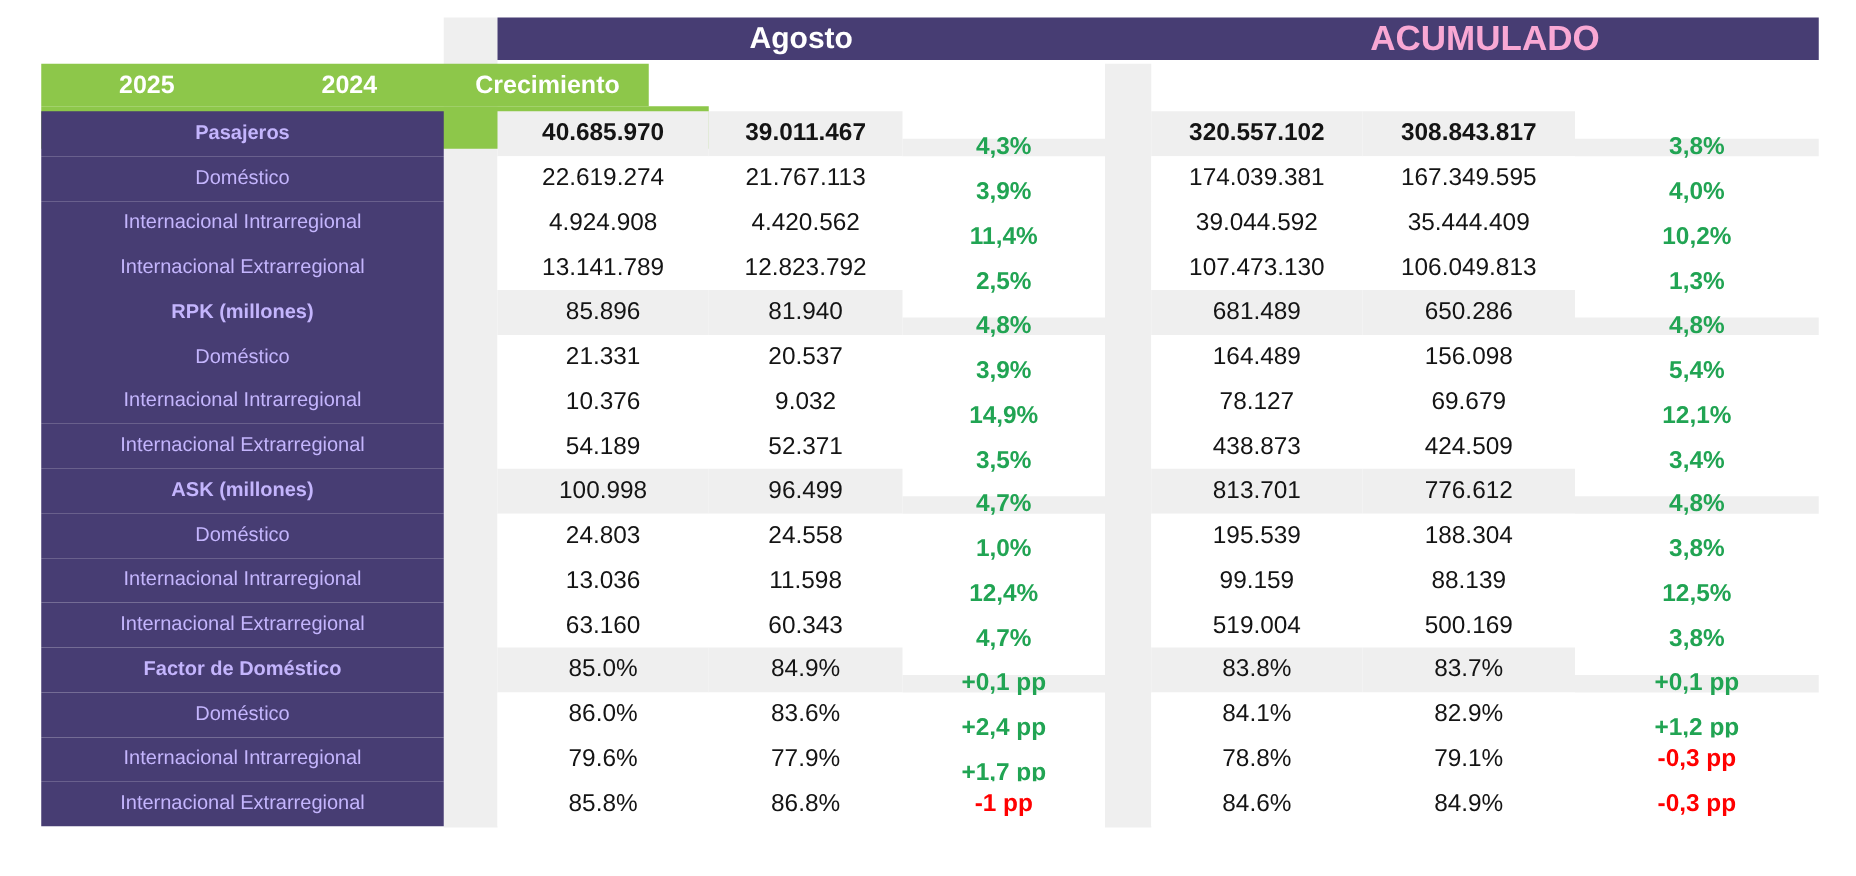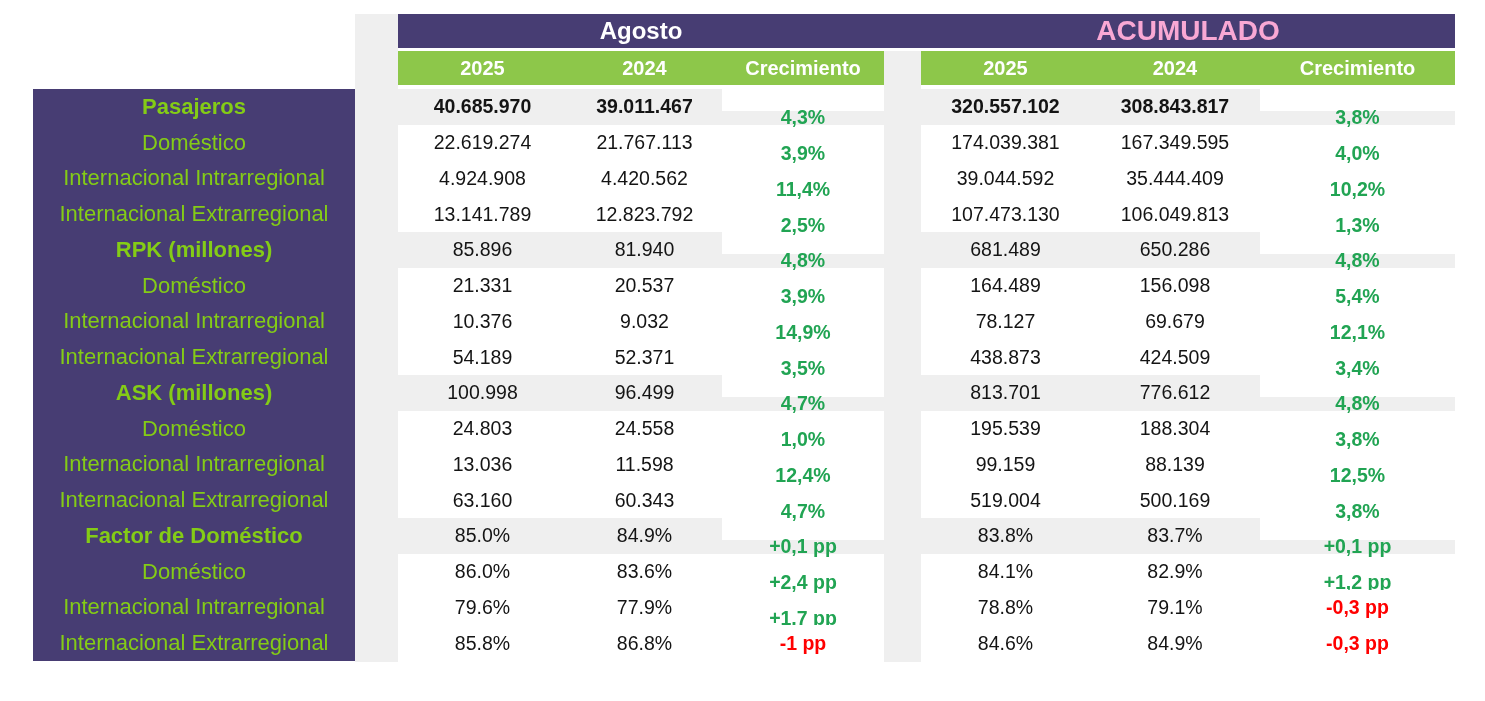--- a/index.html
+++ b/index.html
@@ -26,31 +26,31 @@
   
   .purple-row{height:34px;margin-bottom:3px;}
   .purple-bar{width:1057px;height:34px;background:#473d73;display:flex;}
   .pb-left{width:486px;display:flex;align-items:center;justify-content:center;
            color:#ffffff;font-weight:700;font-size:24px;}
   .pb-gap{width:37px;}
   .pb-right{width:534px;display:flex;align-items:center;justify-content:center;
            color:#f9a8d4;font-weight:700;font-size:28px;}
 
   
-  .green-row{height:34px;margin-bottom:4px;}
+  .green-row{height:34px;margin-bottom:4px;flex-direction:column;}
   .gblock{display:flex;height:34px;background:#8dc74a;}
   .g-left{width:486px;}
   .g-right{width:534px;}
   .gcell{display:flex;align-items:center;justify-content:center;
          color:#ffffff;font-weight:700;font-size:20px;height:34px;}
 
   
   .drow{height:35.75px;}
   .cell{display:flex;align-items:center;justify-content:center;}
-  .drow .lab{background:#473d73;color:#84cc16;font-size:22px;font-weight:400;}
+  .drow .lab{background:#473d73;color:#c4b5fd;font-size:16px;font-weight:400;}
   .drow.hdr .lab{font-weight:700;}
   .drow .v{background:#ffffff;color:#141414;font-size:19.5px;font-weight:400;}
   .drow.hdr .v{background:#efefef;}
   .drow.vbold .v.num{font-weight:700;}
   .v.crec{font-weight:700;}
   .v.crec.pos{color:#21a453;margin-top:22px;}
   .v.crec.neg{color:#ff0000;}
   .blank{background:transparent;}
 </style>
 </head>

